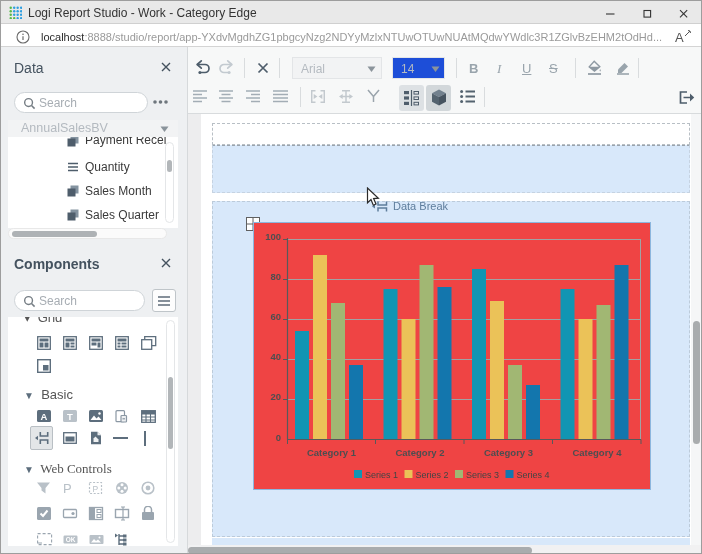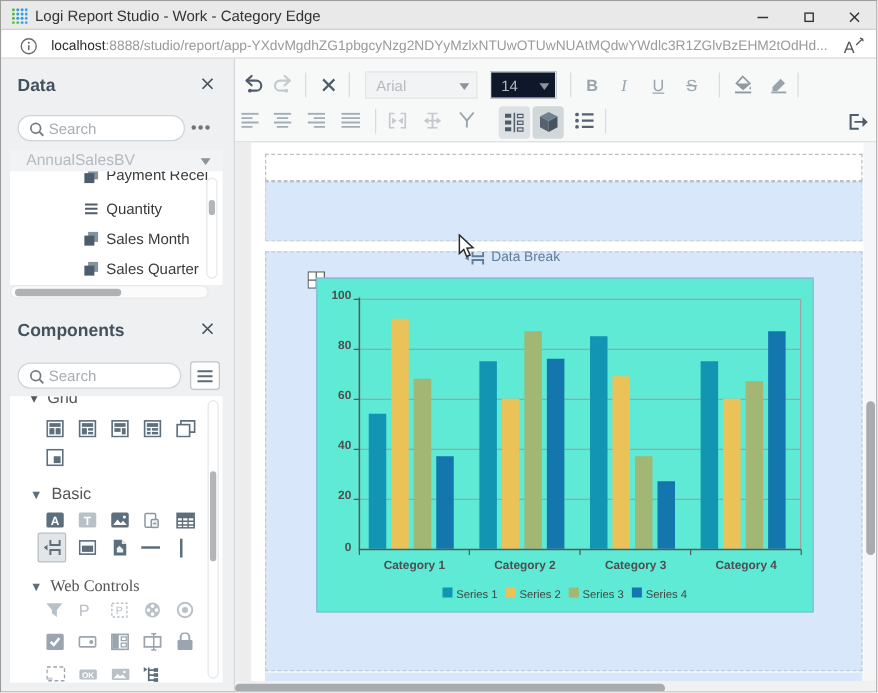--- a/index.html
+++ b/index.html
@@ -51,21 +51,21 @@
     <div class="abs" style="left:40px;top:6px;font-size:11px;color:#9a9a9a;white-space:nowrap;"><span style="color:#2b2b2b;">localhost</span>:8888/studio/report/app-YXdvMgdhZG1pbgcyNzg2NDYyMzlxNTUwOTUwNUAtMQdwYWdlc3R1ZGlvBzEHM2tOdHd...</div>
     <div class="abs" style="left:666px;top:3px;width:32px;height:17px;background:#fff;"></div>
     <div class="abs" style="left:674px;top:5px;font-size:13px;color:#555;">A</div>
     <svg class="abs" style="left:683px;top:4px;" width="8" height="8" viewBox="0 0 8 8">
         <path d="M1 7 L6 2 M6 2 L4 1.5 M6 2 L6.5 4" stroke="#555" stroke-width="1" fill="none"></path>
       </svg>
   </div>
 
   <div class="abs" id="leftpanel" style="left:0;top:46px;width:187px;height:508px;background:#eef0f2;border-right:1px solid #d6d9db;">
 
-    <div class="abs" style="left:13px;top:13px;font-size:14px;font-weight:bold;color:#44525f;">Data</div>
+    <div class="abs" style="left:13px;top:13px;font-size:14px;font-weight:normal;color:#44525f;">Data</div>
     <svg class="abs" style="left:159px;top:14px;" width="12" height="12" viewBox="0 0 12 12">
         <path d="M2 2 L10 10 M10 2 L2 10" stroke="#44525f" stroke-width="1.4"></path>
       </svg>
 
     <div class="abs" style="left:13px;top:45px;width:134px;height:21px;background:#fff;border:1px solid #cfd4d8;border-radius:11px;">
       <svg class="abs" style="left:8px;top:4px;" width="13" height="13" viewBox="0 0 14 14">
           <circle cx="6" cy="6" r="4.2" fill="none" stroke="#757d84" stroke-width="1.5"></circle>
           <line x1="9.2" y1="9.2" x2="12.5" y2="12.5" stroke="#757d84" stroke-width="1.6"></line>
         </svg>
       <div class="abs" style="left:24px;top:3px;font-size:12px;color:#a7adb3;">Search</div>
@@ -306,21 +306,21 @@
     <svg class="abs" style="left:69px;top:15px;" width="12" height="12" viewBox="0 0 12 12">
         <path d="M1.5 1.5 L10.5 10.5 M10.5 1.5 L1.5 10.5" stroke="#4e5d6b" stroke-width="1.7"></path>
       </svg>
     <div class="abs" style="left:91px;top:11px;width:1px;height:20px;background:#d9dcde;"></div>
     <div class="abs" style="left:104px;top:10px;width:90px;height:22px;background:#f2f3f4;border:1px solid #e3e5e7;">
       <div class="abs" style="left:8px;top:4px;font-size:12px;color:#b4bac0;">Arial</div>
       <svg class="abs" style="left:74px;top:8px;" width="9" height="7" viewBox="0 0 9 7">
           <path d="M0.5 0.5 L8.5 0.5 L4.5 6 Z" fill="#8b949b"></path>
         </svg>
     </div>
-    <div class="abs" style="left:204px;top:10px;width:53px;height:22px;background:#0f172a;border:1px solid #e3e5e7;">
+    <div class="abs" style="left:204px;top:10px;width:53px;height:22px;background:#1d4ed8;border:1px solid #e3e5e7;">
       <div class="abs" style="left:8px;top:4px;font-size:12px;color:#b4bac0;">14</div>
       <svg class="abs" style="left:38px;top:8px;" width="9" height="7" viewBox="0 0 9 7">
           <path d="M0.5 0.5 L8.5 0.5 L4.5 6 Z" fill="#8b949b"></path>
         </svg>
     </div>
     <div class="abs" style="left:268px;top:11px;width:1px;height:20px;background:#d9dcde;"></div>
     <div class="abs" style="left:281px;top:14px;font-size:13px;font-weight:bold;color:#99a4ac;">B</div>
     <div class="abs" style="left:309px;top:14px;font-size:13px;font-style:italic;color:#99a4ac;font-family:'Liberation Serif',serif;">I</div>
     <div class="abs" style="left:334px;top:14px;font-size:13px;text-decoration:underline;color:#99a4ac;">U</div>
     <div class="abs" style="left:361px;top:14px;font-size:13px;text-decoration:line-through;color:#99a4ac;">S</div>
@@ -420,21 +420,21 @@
     <svg class="abs" style="left:178px;top:73px;" width="14" height="21" viewBox="0 0 14 21">
       <path d="M1.5 1 L1.5 15.8 L5 12.6 L7.3 18.2 L10 17 L7.6 11.6 L12.4 11.2 Z" fill="#fff" stroke="#2b2b2b" stroke-width="1.2"></path>
     </svg>
 
     <svg class="abs" style="left:58px;top:103px;" width="14" height="14" viewBox="0 0 14 14">
       <rect x="0.5" y="0.5" width="13" height="13" fill="#fff" stroke="#606060" stroke-width="1"></rect>
       <line x1="0.5" y1="7" x2="13.5" y2="7" stroke="#606060" stroke-width="1"></line>
       <line x1="7" y1="0.5" x2="7" y2="13.5" stroke="#606060" stroke-width="1"></line>
     </svg>
 
-    <div class="abs" style="left:65px;top:108px;width:398px;height:268px;background:#5eead4;border:1px solid #8cb6de;">
+    <div class="abs" style="left:65px;top:108px;width:398px;height:268px;background:#ef4444;border:1px solid #8cb6de;">
       <svg width="396" height="266" viewBox="0 0 396 266">
 
         <g stroke="#a0a2a4" stroke-width="1">
           <line x1="33" y1="16.5" x2="387" y2="16.5"></line>
           <line x1="33" y1="56.5" x2="387" y2="56.5"></line>
           <line x1="33" y1="96.5" x2="387" y2="96.5"></line>
           <line x1="33" y1="136.5" x2="387" y2="136.5"></line>
           <line x1="33" y1="176.5" x2="387" y2="176.5"></line>
           <line x1="386.5" y1="16.5" x2="386.5" y2="216"></line>
         </g>

